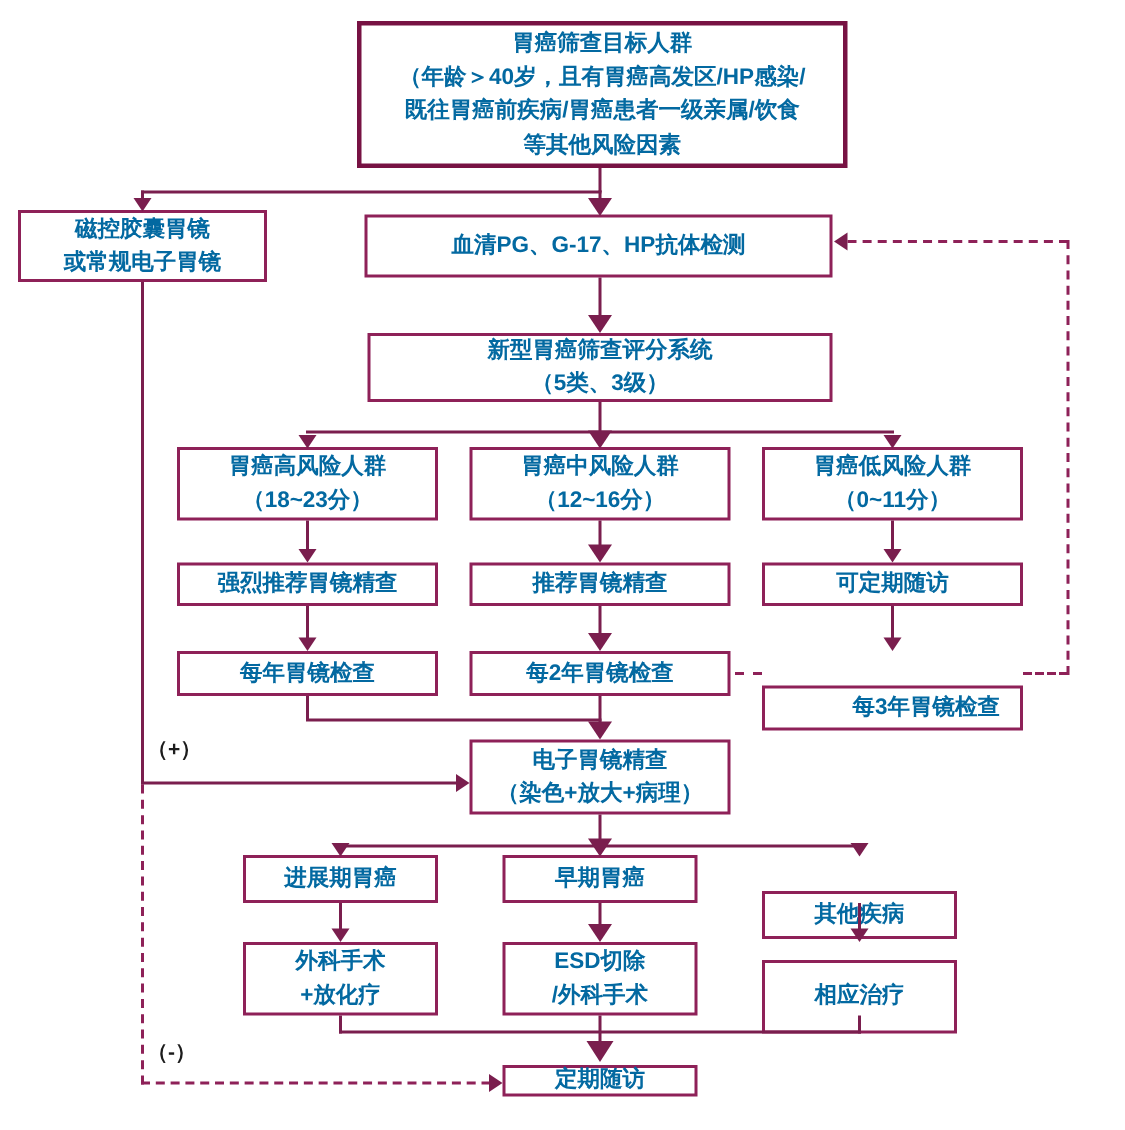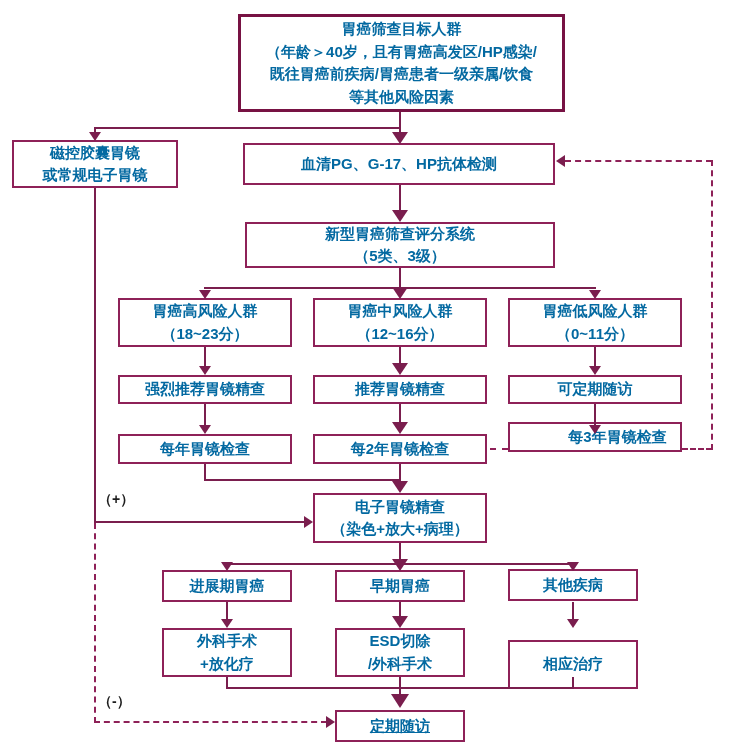--- a/index.html
+++ b/index.html
@@ -56,36 +56,36 @@
 （12~16分）</div>
   <div class="node" style="left:508px;top:298px;width:174px;height:49px;">胃癌低风险人群
 （0~11分）</div>
 
   <div class="node" style="left:118px;top:375px;width:174px;height:29px;">强烈推荐胃镜精查</div>
   <div class="node" style="left:313px;top:375px;width:174px;height:29px;">推荐胃镜精查</div>
   <div class="node" style="left:508px;top:375px;width:174px;height:29px;">可定期随访</div>
 
   <div class="node" style="left:118px;top:434px;width:174px;height:30px;">每年胃镜检查</div>
   <div class="node" style="left:313px;top:434px;width:174px;height:30px;">每2年胃镜检查</div>
-  <div class="node" style="left:508px;top:422px;width:174px;height:30px;padding-left:45px;">每3年胃镜检查</div>
+  <div class="node" style="left:508px;top:457px;width:174px;height:30px;padding-left:45px;">每3年胃镜检查</div>
 
   <div class="node" style="left:313px;top:493px;width:174px;height:50px;">电子胃镜精查
 （染色+放大+病理）</div>
 
   <div class="node" style="left:162px;top:570px;width:130px;height:32px;">进展期胃癌</div>
   <div class="node" style="left:335px;top:570px;width:130px;height:32px;">早期胃癌</div>
-  <div class="node" style="left:508px;top:569px;width:130px;height:32px;">其他疾病</div>
+  <div class="node" style="left:508px;top:594px;width:130px;height:32px;">其他疾病</div>
 
   <div class="node" style="left:162px;top:628px;width:130px;height:49px;">外科手术
 +放化疗</div>
   <div class="node" style="left:335px;top:628px;width:130px;height:49px;">ESD切除
 /外科手术</div>
   <div class="node" style="left:508px;top:640px;width:130px;height:49px;">相应治疗</div>
 
-  <div class="node" style="left:335px;top:710px;width:130px;height:32px;text-decoration:underline;">定期随访</div>
+  <div class="node" style="left:335px;top:710px;width:130px;height:21px;">定期随访</div>
 
   <div class="lbl" style="left:98px;top:491px;">（+）</div>
   <div class="lbl" style="left:98px;top:693px;">（-）</div>
 
   <div class="vline" style="left:399px;top:112px;height:16px;"></div>
   <div class="hline" style="left:94px;top:127px;width:307px;"></div>
   <div class="vline" style="left:94px;top:127px;height:6px;"></div>
   <div class="arr-d" style="left:89px;top:132px;"></div>
   <div class="vline" style="left:399px;top:127px;height:6px;"></div>
   <div class="arr-d big" style="left:392px;top:132px;"></div>

